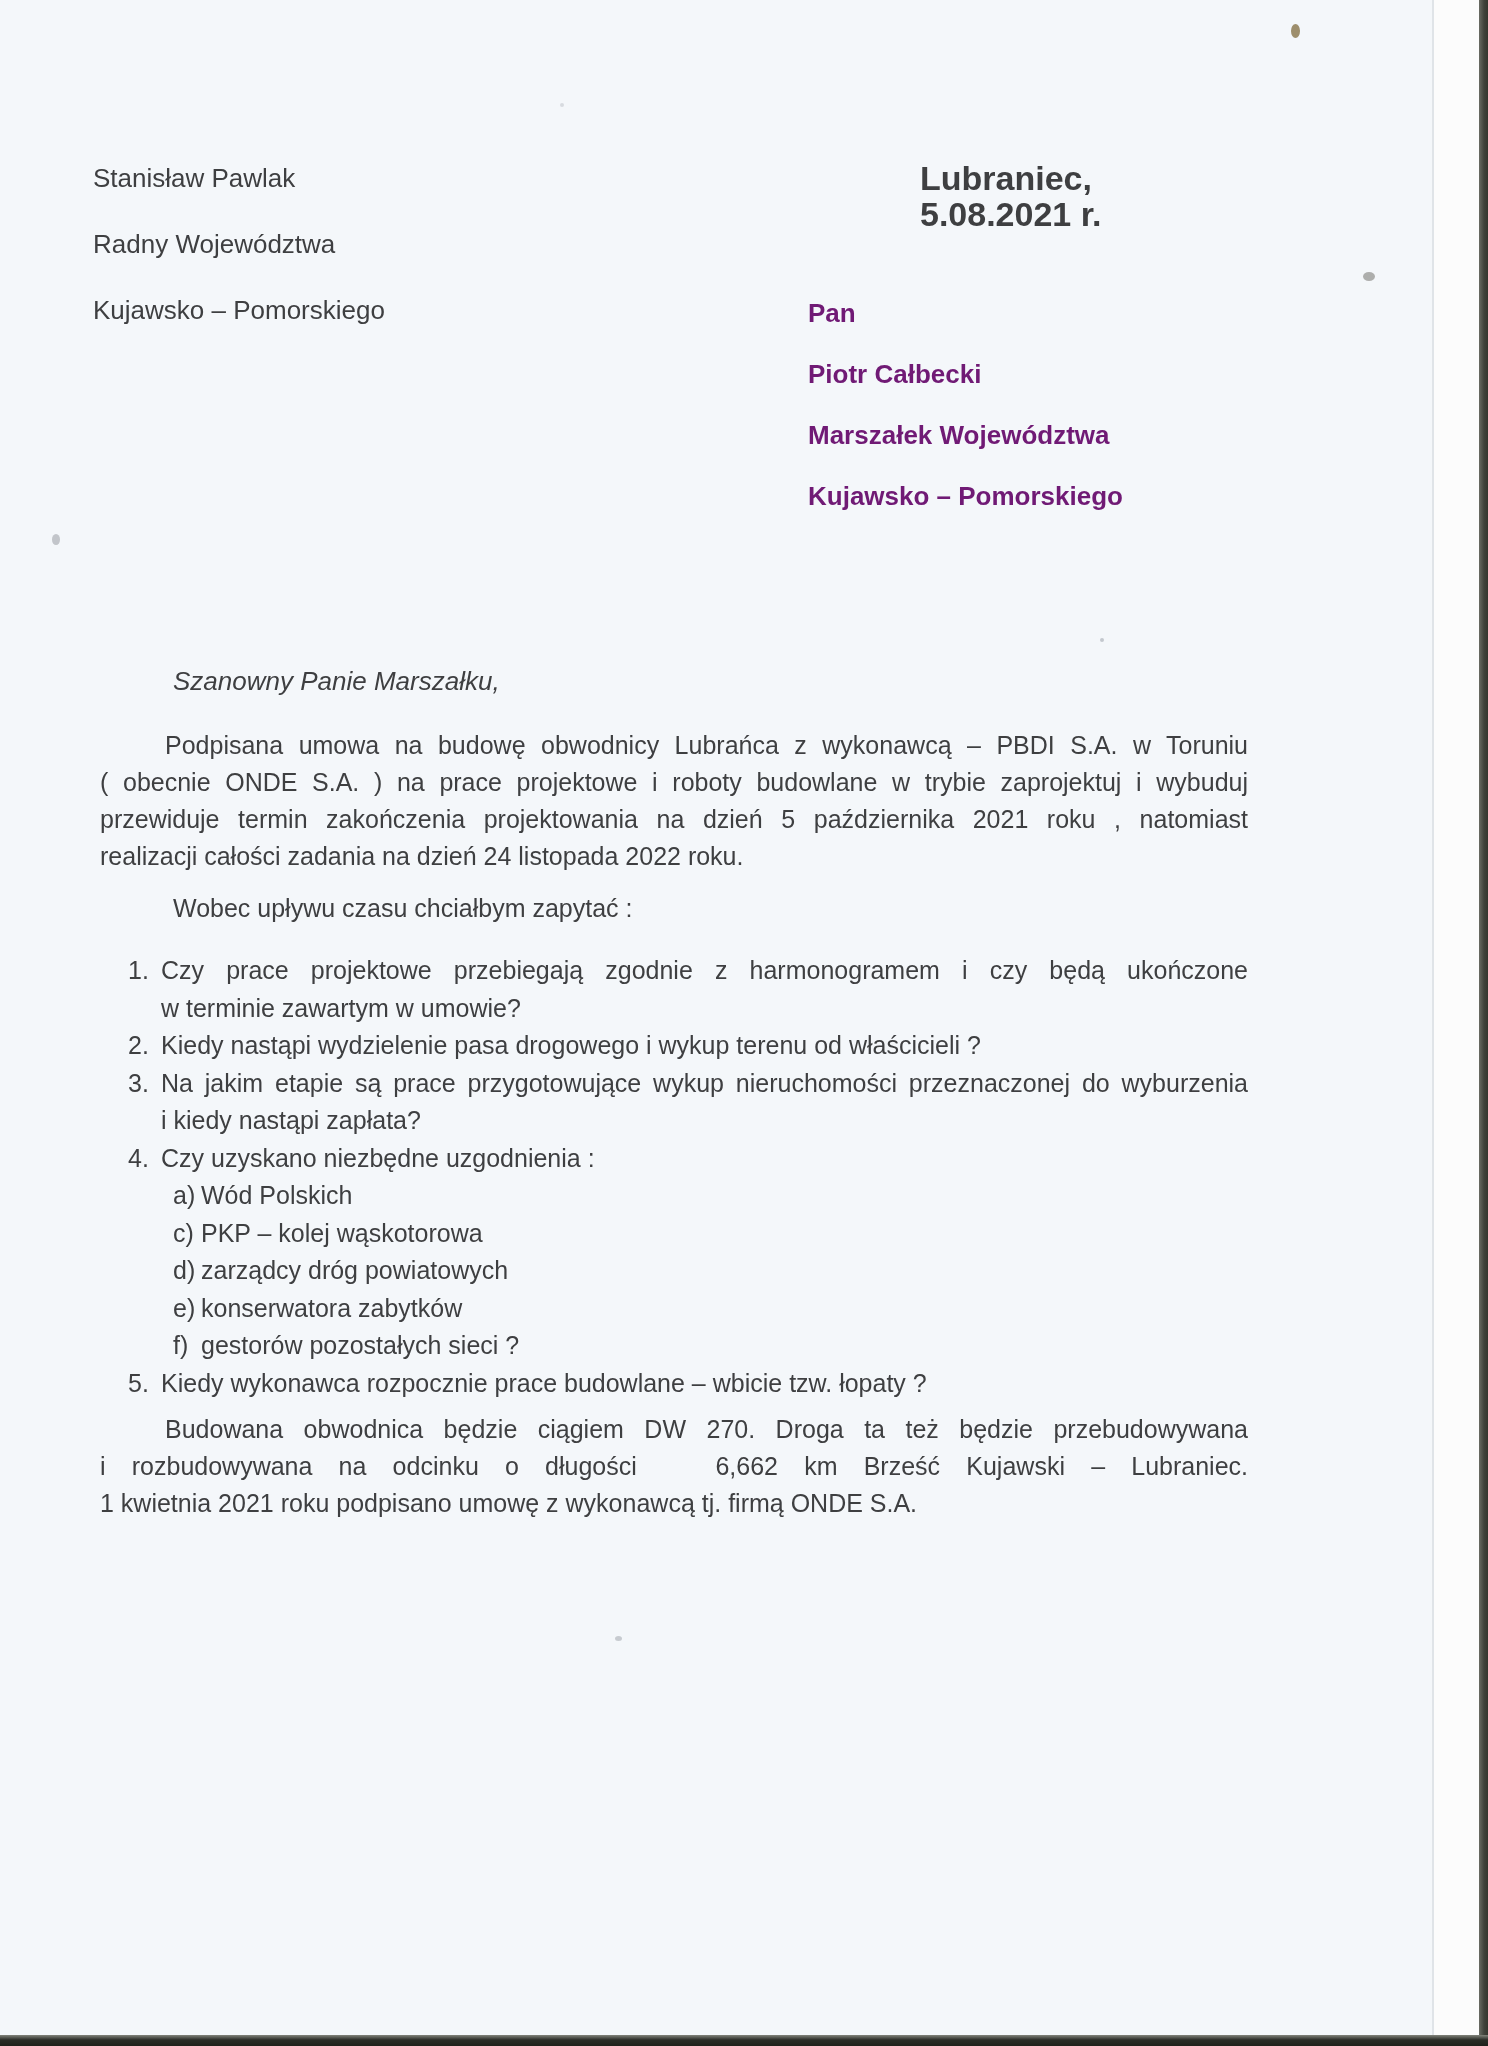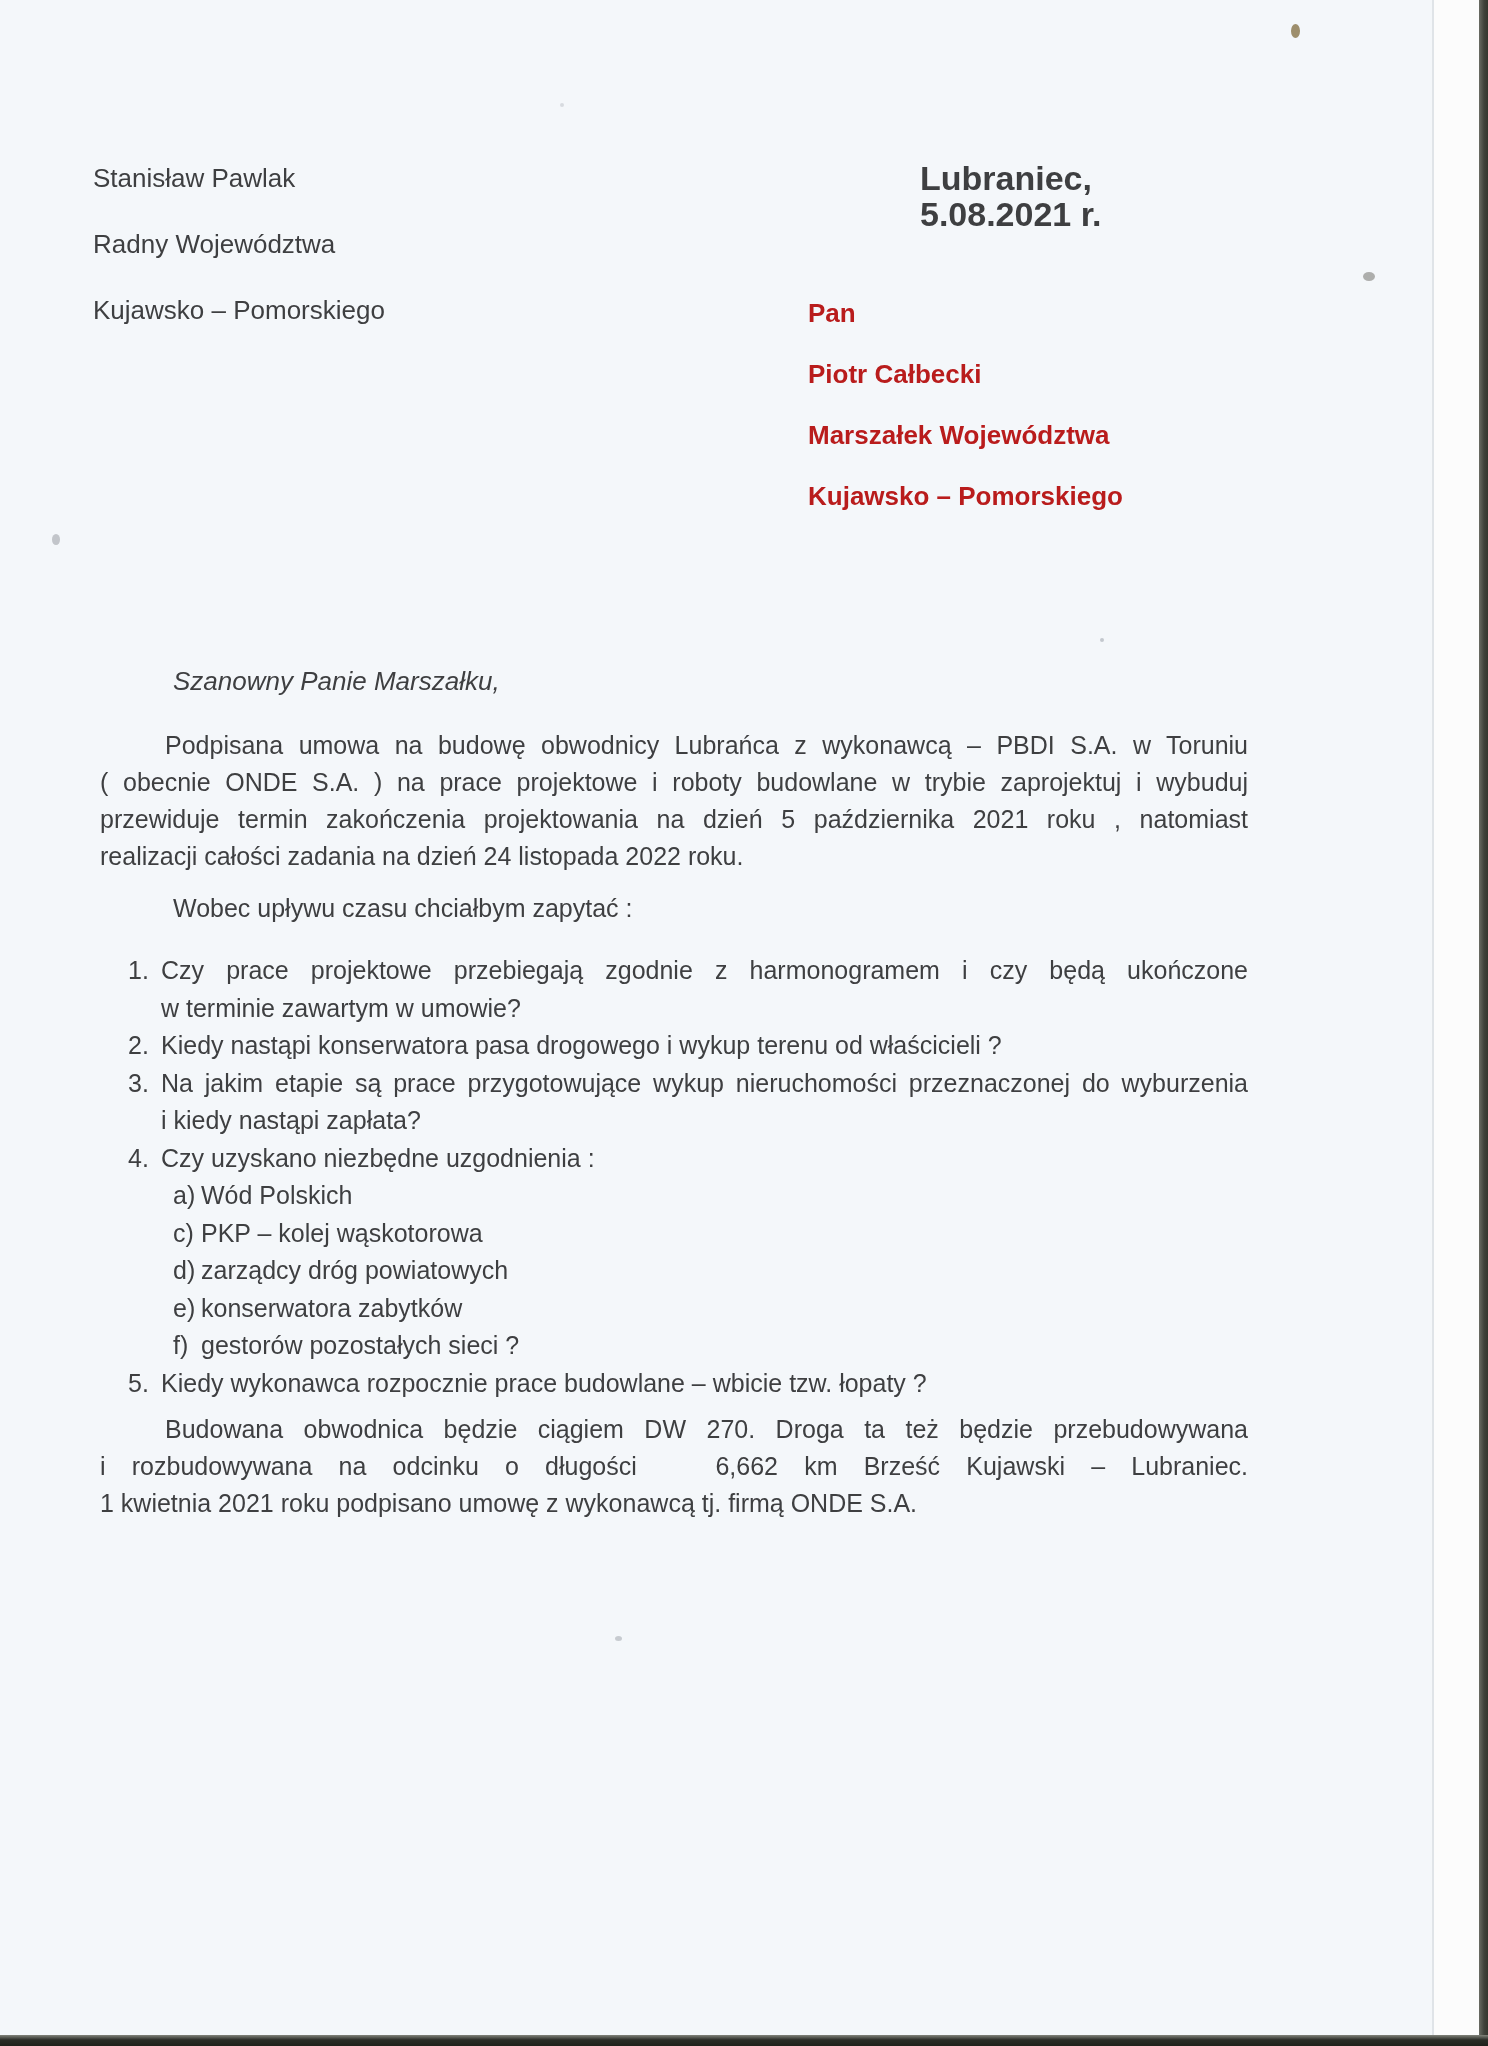--- a/index.html
+++ b/index.html
@@ -25,21 +25,21 @@
     position:absolute;left:0;bottom:0;width:100%;height:11px;
     background:linear-gradient(#82847c,#2a2c26 45%,#1f211b);
   }
   .content{
     position:absolute;left:100px;top:155px;width:1148px;
     color:#3e3f41;font-size:25px;line-height:37px;
   }
   .hdr-line{line-height:36px;margin-bottom:30px;font-size:26px;}
   .sender{position:absolute;left:-7px;top:5px;}
   .dateline{position:absolute;left:820px;top:5px;font-size:34px;line-height:36px;font-weight:bold;}
-  .recipient{position:absolute;left:708px;top:140px;font-weight:bold;color:#b91c1c;}
+  .recipient{position:absolute;left:708px;top:140px;font-weight:bold;color:#701a75;}
   .recipient .hdr-line{margin-bottom:25px;}
   .salutation{position:absolute;left:73px;top:508px;font-style:italic;font-size:26px;}
   .para{position:absolute;left:0;width:1148px;}
   .p1{top:572px;}
   .p2{top:1256px;}
   .p-line{width:100%;line-height:37px;}
   .jall{text-align:justify;text-align-last:justify;}
   .indent{text-indent:65px;}
   .lead-in{position:absolute;left:73px;top:735px;font-size:25px;}
   .questions{position:absolute;left:28px;top:797px;width:1120px;}
@@ -88,21 +88,21 @@
     <div class="p-line jall">przewiduje termin zakończenia projektowania na dzień 5 października 2021 roku , natomiast</div>
     <div class="p-line">realizacji całości zadania na dzień 24 listopada 2022 roku.</div>
   </div>
 
   <div class="lead-in">Wobec upływu czasu chciałbym zapytać :</div>
 
   <div class="questions">
     <div class="q-line jall"><span class="q-marker">1.</span><span>Czy prace projektowe przebiegają zgodnie z harmonogramem i czy będą ukończone</span></div>
     <div class="q-line q-cont">w terminie zawartym w umowie?</div>
 
-    <div class="q-line"><span class="q-marker">2.</span><span>Kiedy nastąpi konserwatora pasa drogowego i wykup terenu od właścicieli ?</span></div>
+    <div class="q-line"><span class="q-marker">2.</span><span>Kiedy nastąpi wydzielenie pasa drogowego i wykup terenu od właścicieli ?</span></div>
 
     <div class="q-line jall"><span class="q-marker">3.</span><span>Na jakim etapie są prace przygotowujące wykup nieruchomości przeznaczonej do wyburzenia</span></div>
     <div class="q-line q-cont">i kiedy nastąpi zapłata?</div>
 
     <div class="q-line"><span class="q-marker">4.</span><span>Czy uzyskano niezbędne uzgodnienia :</span></div>
 
     <div class="sub-line"><span class="s-marker">a)</span><span>Wód Polskich</span></div>
     <div class="sub-line"><span class="s-marker">c)</span><span>PKP – kolej wąskotorowa</span></div>
     <div class="sub-line"><span class="s-marker">d)</span><span>zarządcy dróg powiatowych</span></div>
     <div class="sub-line"><span class="s-marker">e)</span><span>konserwatora zabytków</span></div>

